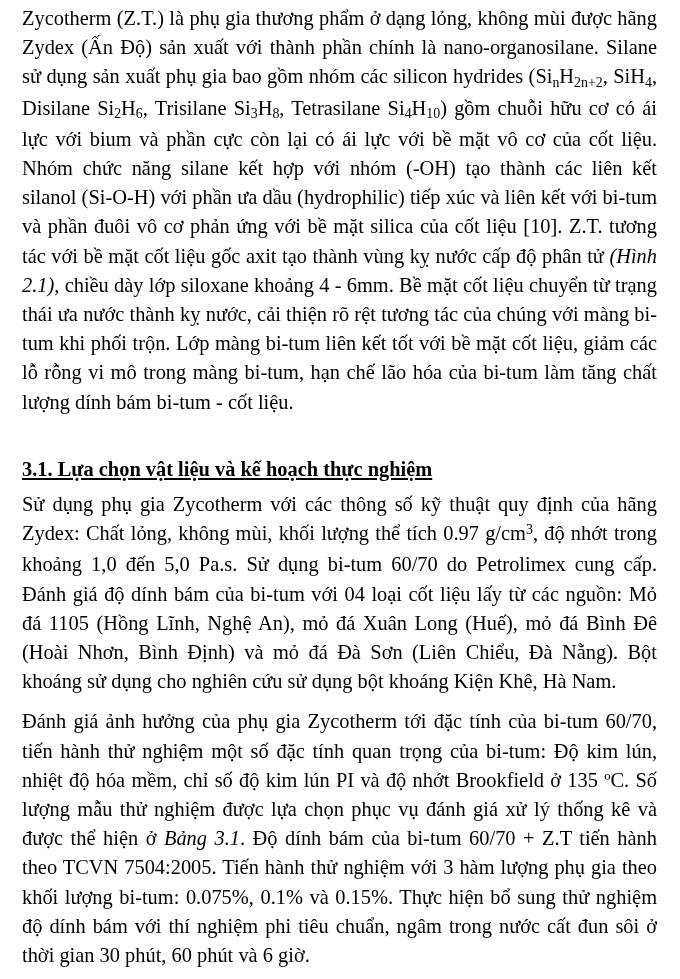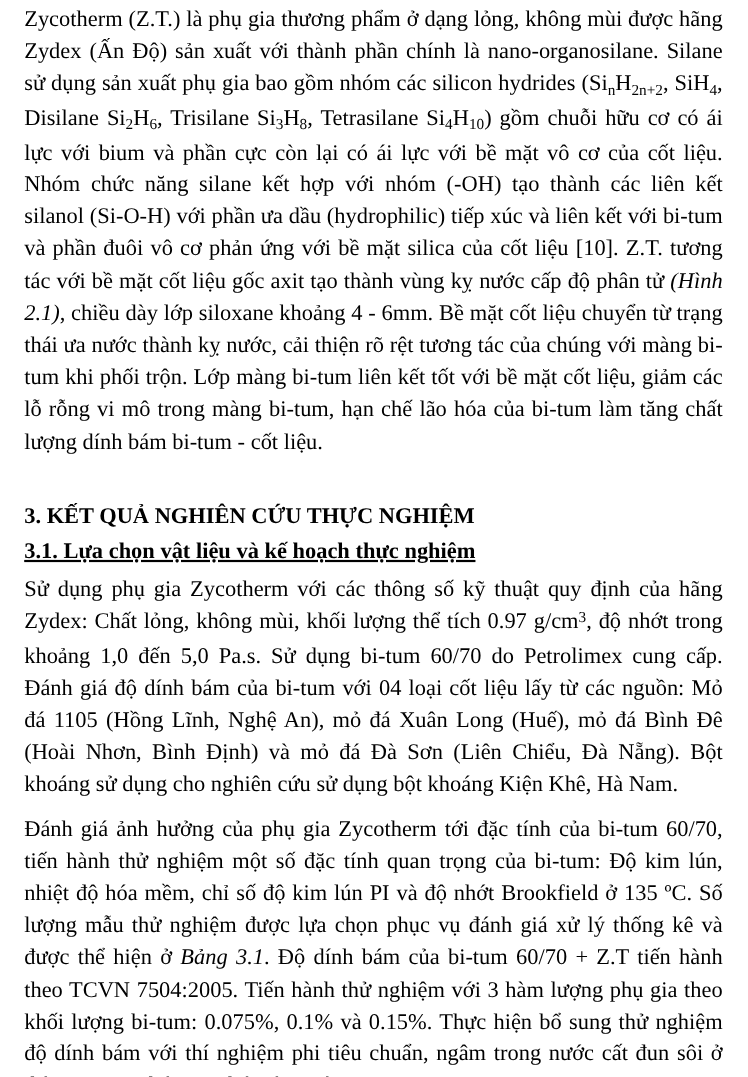--- a/index.html
+++ b/index.html
@@ -70,21 +70,20 @@
   }
 </style>
 </head>
 <body>
 
 <div class="page">
 
   <p class="body-text"><span>Zycotherm (Z.T.) là phụ gia thương phẩm ở dạng lỏng, không mùi được hãng Zydex (Ấn Độ) sản xuất với thành phần chính là nano-organosilane. Silane sử dụng sản xuất phụ gia bao gồm nhóm các silicon hydrides (Si</span><sub>n</sub><span>H</span><sub>2n+2</sub><span>, SiH</span><sub>4</sub><span>, Disilane Si</span><sub>2</sub><span>H</span><sub>6</sub><span>, Trisilane Si</span><sub>3</sub><span>H</span><sub>8</sub><span>, Tetrasilane Si</span><sub>4</sub><span>H</span><sub>10</sub><span>) gồm chuỗi hữu cơ có ái lực với bium và phần cực còn lại có ái lực với bề mặt vô cơ của cốt liệu. Nhóm chức năng silane kết hợp với nhóm (-OH) tạo thành các liên kết silanol (Si-O-H) với phần ưa dầu (hydrophilic) tiếp xúc và liên kết với bi-tum và phần đuôi vô cơ phản ứng với bề mặt silica của cốt liệu [10]. Z.T. tương tác với bề mặt cốt liệu gốc axit tạo thành vùng kỵ nước cấp độ phân tử </span><i>(Hình 2.1)</i><span>, chiều dày lớp siloxane khoảng 4 - 6mm. Bề mặt cốt liệu chuyển từ trạng thái ưa nước thành kỵ nước, cải thiện rõ rệt tương tác của chúng với màng bi-tum khi phối trộn. Lớp màng bi-tum liên kết tốt với bề mặt cốt liệu, giảm các lỗ rỗng vi mô trong màng bi-tum, hạn chế lão hóa của bi-tum làm tăng chất lượng dính bám bi-tum - cốt liệu.</span></p>
 
   <div class="heading-block">
-    <h2 class="section-heading">3. KẾT QUẢ NGHIÊN CỨU THỰC NGHIỆM</h2>
     <h3 class="subsection-heading">3.1. Lựa chọn vật liệu và kế hoạch thực nghiệm</h3>
   </div>
 
   <p class="body-text"><span>Sử dụng phụ gia Zycotherm với các thông số kỹ thuật quy định của hãng Zydex: Chất lỏng, không mùi, khối lượng thể tích 0.97 g/cm</span><sup>3</sup><span>, độ nhớt trong khoảng 1,0 đến 5,0 Pa.s. Sử dụng bi-tum 60/70 do Petrolimex cung cấp. Đánh giá độ dính bám của bi-tum với 04 loại cốt liệu lấy từ các nguồn: Mỏ đá 1105 (Hồng Lĩnh, Nghệ An), mỏ đá Xuân Long (Huế), mỏ đá Bình Đê (Hoài Nhơn, Bình Định) và mỏ đá Đà Sơn (Liên Chiểu, Đà Nẵng). Bột khoáng sử dụng cho nghiên cứu sử dụng bột khoáng Kiện Khê, Hà Nam.</span></p>
 
   <p class="body-text gap-before"><span>Đánh giá ảnh hưởng của phụ gia Zycotherm tới đặc tính của bi-tum 60/70, tiến hành thử nghiệm một số đặc tính quan trọng của bi-tum: Độ kim lún, nhiệt độ hóa mềm, chỉ số độ kim lún PI và độ nhớt Brookfield ở 135 </span><span>ºC</span><span>. Số lượng mẫu thử nghiệm được lựa chọn phục vụ đánh giá xử lý thống kê và được thể hiện ở </span><i>Bảng 3.1</i><span>. Độ dính bám của bi-tum 60/70 + Z.T tiến hành theo TCVN 7504:2005. Tiến hành thử nghiệm với 3 hàm lượng phụ gia theo khối lượng bi-tum: 0.075%, 0.1% và 0.15%. Thực hiện bổ sung thử nghiệm độ dính bám với thí nghiệm phi tiêu chuẩn, ngâm trong nước cất đun sôi ở thời gian 30 phút, 60 phút và 6 giờ.</span></p>
 
 </div>
 
 </body></html>

